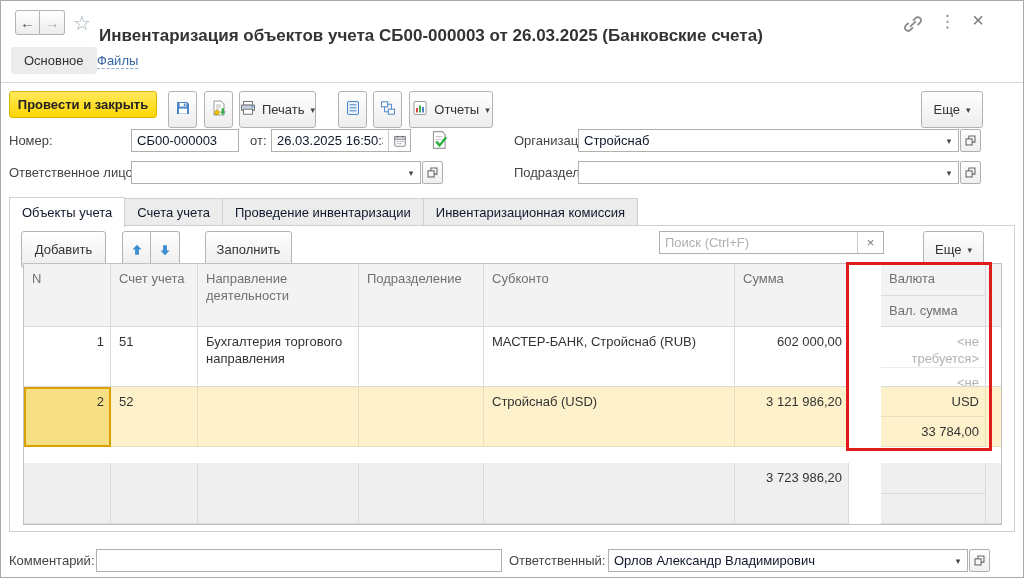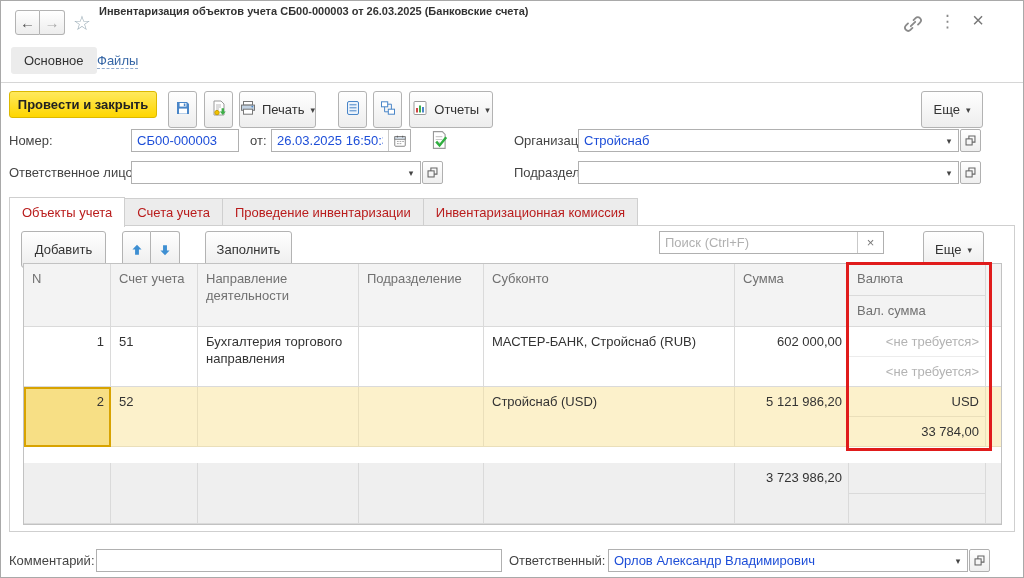--- a/index.html
+++ b/index.html
@@ -14,21 +14,21 @@
 
   
   .navgroup { left:14px; top:9px; display:flex; }
   .navbtn {
     width:25px; height:25px; border:1px solid #b3b3b3; background:linear-gradient(#fff,#ededed);
     display:flex; align-items:center; justify-content:center; font-size:15px; color:#555;
   }
   .navbtn.first { border-radius:3px 0 0 3px; }
   .navbtn.last  { border-radius:0 3px 3px 0; border-left:none; color:#a9a9a9; }
   .star { left:72px; top:10px; font-size:20px; color:#9fb0ba; }
-  .title { left:98px; top:4px; font-size:11px; font-weight:bold; color:#333; white-space:nowrap; }
+  .title { left:98px; top:25px; font-size:17px; font-weight:bold; color:#333; white-space:nowrap; }
   .dots { left:938px; top:10px; font-size:17px; color:#8a8a8a; letter-spacing:0; }
   .close { left:966px; top:8px; font-size:20px; color:#777; width:22px; text-align:center; }
 
   
   .nav-main { left:10px; top:46px; background:#ececec; border-radius:3px; padding:6px 13px; color:#333; }
   .nav-files { left:96px; top:52px; color:#3767a6; border-bottom:1px dashed #8fa9cc; }
   .sep { left:0; top:81px; width:1024px; height:1px; background:#d6d6d6; }
 
   
   .btn {
@@ -43,36 +43,36 @@
   .ibtn { width:29px; padding:0; }
   .dd { font-size:9px; color:#444; }
   .cbar { top:90px; }
 
   
   .fld {
     border:1px solid #b0b0b0; background:#fff; height:23px; display:flex; align-items:center;
   }
   .fld input {
     border:none; outline:none; flex:1; min-width:0; font-size:13px; padding:0 5px; height:19px;
-    font-family:"Liberation Sans", sans-serif; color:#1d4ed8; background:transparent;
+    font-family:"Liberation Sans", sans-serif; color:#0f172a; background:transparent;
   }
   .fld input::placeholder { color:#b0b0b0; }
   .fld .ddzone { width:18px; text-align:center; color:#444; font-size:9px; align-self:center; }
   .fld .iconzone { width:22px; height:21px; border-left:1px solid #c9c9c9; display:flex; align-items:center; justify-content:center; }
   .sqbtn {
     width:21px; height:23px; border:1px solid #b0b0b0; border-radius:2px;
     background:linear-gradient(#fff,#efefef); display:flex; align-items:center; justify-content:center;
   }
   .clearzone { width:26px; height:21px; border-left:1px solid #c9c9c9; display:flex; align-items:center; justify-content:center; color:#777; font-size:13px; }
 
   
   .tabs { left:8px; top:196px; display:flex; z-index:3; }
   .tab {
     height:28px; margin-top:1px; display:flex; align-items:center; padding:0 12px;
-    background:#ececec; border:1px solid #cfcfcf; border-left:none; color:#b91c1c;
+    background:#ececec; border:1px solid #cfcfcf; border-left:none; color:#0f172a;
   }
   .tab.first { border-left:1px solid #cfcfcf; }
   .tab.active {
     height:30px; margin-top:0; background:#fff; border-bottom:none; border-left:1px solid #cfcfcf;
   }
   .panel { left:8px; top:224px; width:1006px; height:307px; border:1px solid #cfcfcf; background:#fff; z-index:1; }
 
   
   .updown { display:flex; }
   .updown .ibtn.first { border-radius:3px 0 0 3px; }
@@ -82,21 +82,21 @@
   .tbl { left:22px; top:262px; width:979px; border:1px solid #c2c2c2; background:#fff; z-index:2; }
   .trow { display:grid; grid-template-columns:87px 87px 161px 125px 251px 114px 137px 15px; }
   .tc {
     border-right:1px solid #dadada; border-bottom:1px solid #dadada;
     font-size:13px; color:#333; padding:6px 6px 0 8px; overflow:hidden; line-height:17px;
   }
   .tc.lastcol { border-right:none; }
   .trow.head .tc { background:#f3f3f3; color:#717171; }
   .h63 .tc { height:63px; } .h60 .tc { height:60px; } .h59 .tc { height:61px; }
   .r { text-align:right; }
-  .curcol { padding:0; display:flex; flex-direction:column; }
+  .curcol { padding:0; display:flex; flex-direction:column;margin-left:32px; }
   .curcell { flex:1; padding:6px 6px 0 8px; }
   .curcell.top { border-bottom:1px solid #dadada; }
   .trow.yellow .tc { background:#fcf1cb; border-color:#eadfba; }
   .trow.yellow .curcell.top { border-color:#eadfba; }
   .row1 .curcell.top { border-color:#ececec; }
   .muted { color:#b3b3b3; }
   .selcell { background:#f7df85 !important; outline:2px solid #d8a300; outline-offset:-2px; }
   .gaprow { height:16px; background:#fff; }
   .trow.total .tc { background:#efefef; }
   .redrect {
@@ -329,21 +329,21 @@
       </div>
       <div class="tc lastcol"></div>
     </div>
 
     <div class="trow yellow h60">
       <div class="tc r selcell">2</div>
       <div class="tc">52</div>
       <div class="tc"></div>
       <div class="tc"></div>
       <div class="tc">Стройснаб (USD)</div>
-      <div class="tc r">5 121 986,20</div>
+      <div class="tc r">3 121 986,20</div>
       <div class="tc curcol">
         <div class="curcell top r">USD</div>
         <div class="curcell r">33 784,00</div>
       </div>
       <div class="tc lastcol"></div>
     </div>
 
     <div class="gaprow"></div>
 
     <div class="trow total h59">

